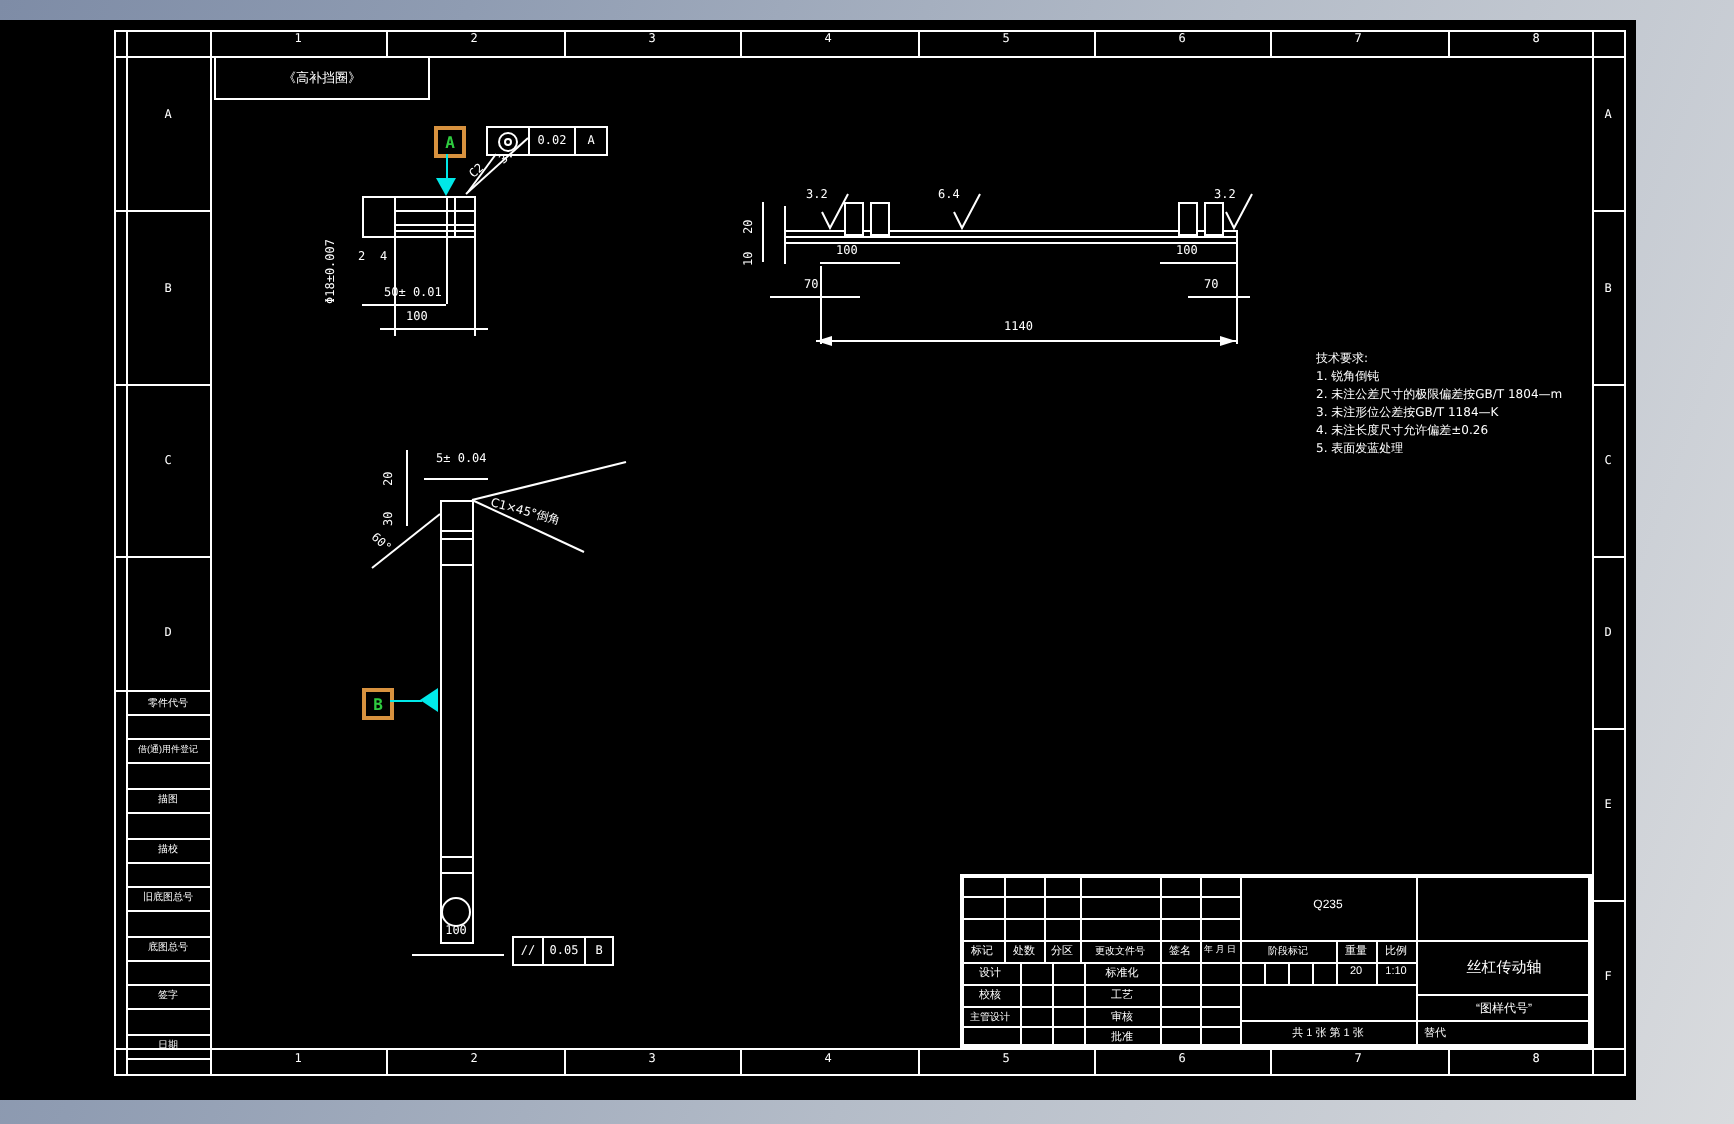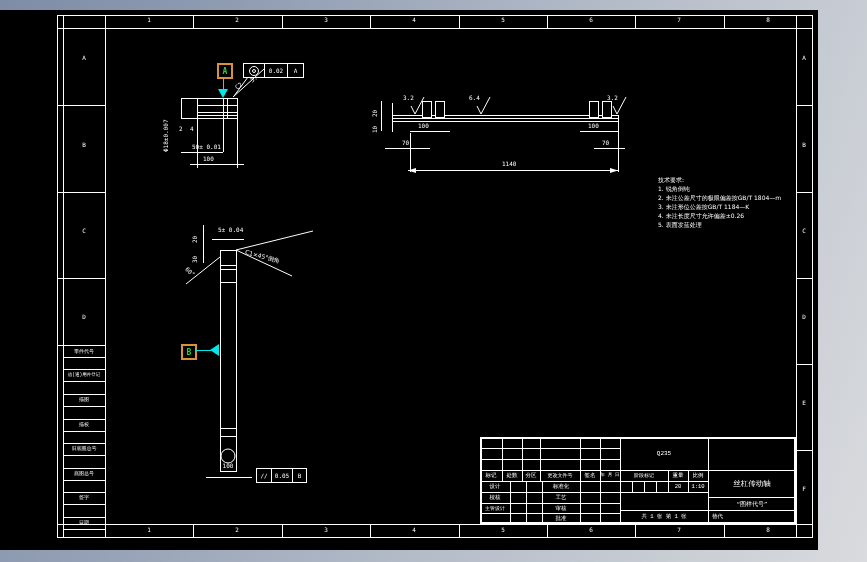--- a/index.html
+++ b/index.html
@@ -20,21 +20,21 @@
          color:#2ecb3f;font:bold 8px "DejaVu Sans Mono",monospace;display:flex;align-items:center;justify-content:center;}
   .cy{background:#00e8e8;}
   .tri-down{position:absolute;width:0;height:0;border-left:5px solid transparent;border-right:5px solid transparent;border-top:9px solid #00e8e8;}
   .tri-left{position:absolute;width:0;height:0;border-top:6px solid transparent;border-bottom:6px solid transparent;border-right:9px solid #00e8e8;}
   .fcf{position:absolute;display:flex;background:#000;}
   .fcf>span{display:flex;align-items:center;justify-content:center;border:1px solid #fff;margin-left:-1px;
             color:#fff;font:6px "DejaVu Sans Mono",monospace;height:13px;}
   .fcf>span:first-child{margin-left:0;}
   .ring{width:8px;height:8px;border:1px solid #fff;border-radius:50%;position:relative;display:inline-block;}
   .ring:after{content:"";position:absolute;left:2px;top:2px;right:2px;bottom:2px;border:1px solid #fff;border-radius:50%;}
-  .cell-label{position:absolute;color:#fff;font-size:5.5px;font-family:Liberation Mono, monospace;white-space:nowrap;}
+  .cell-label{position:absolute;color:#fff;font-size:5.5px;font-family:Liberation Sans, sans-serif;white-space:nowrap;}
   svg{position:absolute;left:0;top:0;pointer-events:none;}
 </style>
 </head>
 <body>
 
 <div class="canvas"></div>
 
 <div class="layer">
 
   <i class="l" style="left:57px;top:15px;width:756px;height:1px"></i>
@@ -117,20 +117,23 @@
   <i class="l" style="left:63px;top:529px;width:42px;height:1px"></i>
   <span class="cell-label tc" style="left:63px;top:348px;width:42px;font-size:5px">零件代号</span>
   <span class="cell-label tc" style="left:63px;top:372px;width:42px;font-size:4.5px">借(通)用件登记</span>
   <span class="cell-label tc" style="left:63px;top:396px;width:42px;font-size:5px">描图</span>
   <span class="cell-label tc" style="left:63px;top:421px;width:42px;font-size:5px">描校</span>
   <span class="cell-label tc" style="left:63px;top:445px;width:42px;font-size:5px">旧底图总号</span>
   <span class="cell-label tc" style="left:63px;top:470px;width:42px;font-size:5px">底图总号</span>
   <span class="cell-label tc" style="left:63px;top:494px;width:42px;font-size:5px">签字</span>
   <span class="cell-label tc" style="left:63px;top:519px;width:42px;font-size:5px">日期</span>
 
+  <div class="box" style="left:107px;top:28px;width:106px;height:20px;display:flex;align-items:center;justify-content:center">
+    <span class="cjk" style="color:#fff;font-size:6.5px">《高补挡圈》</span>
+  </div>
 
   <i class="l" style="left:197px;top:98px;width:40px;height:1px"></i>
   <i class="l" style="left:197px;top:105px;width:40px;height:1px"></i>
   <i class="l" style="left:197px;top:112px;width:40px;height:1px"></i>
   <i class="l" style="left:197px;top:115px;width:40px;height:1px"></i>
   <i class="l" style="left:197px;top:118px;width:40px;height:1px"></i>
   <i class="l" style="left:197px;top:98px;width:1px;height:20px"></i>
   <i class="l" style="left:223px;top:98px;width:1px;height:20px"></i>
   <i class="l" style="left:227px;top:98px;width:1px;height:20px"></i>
   <i class="l" style="left:237px;top:98px;width:1px;height:20px"></i>

